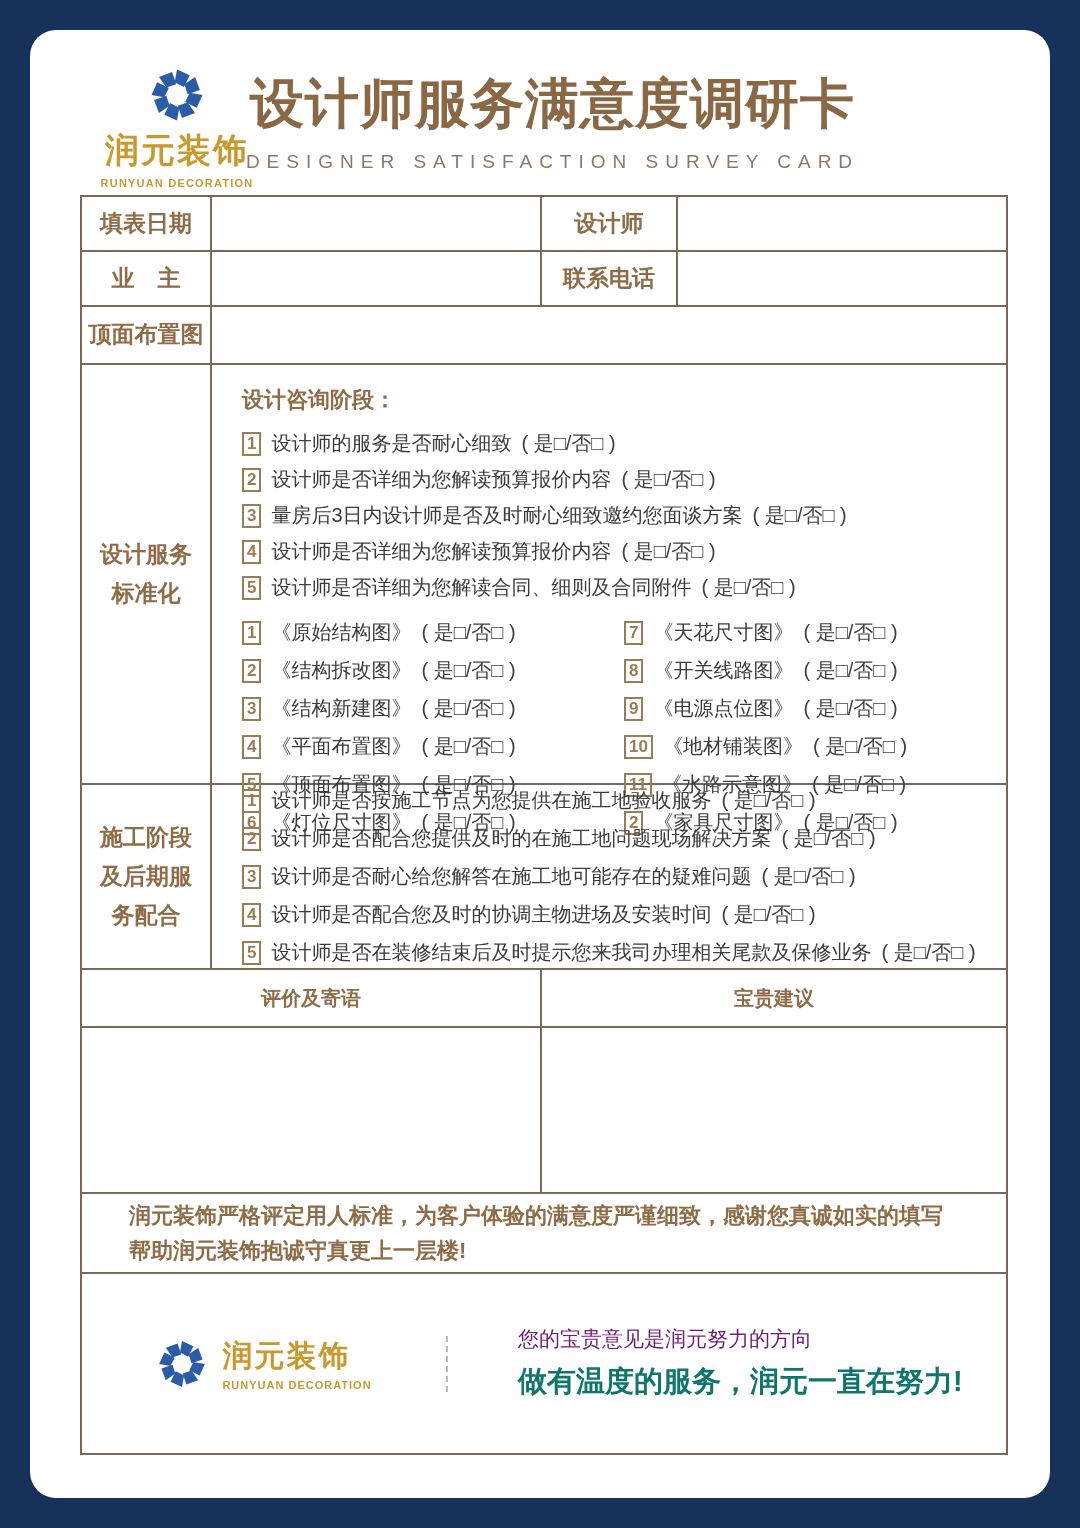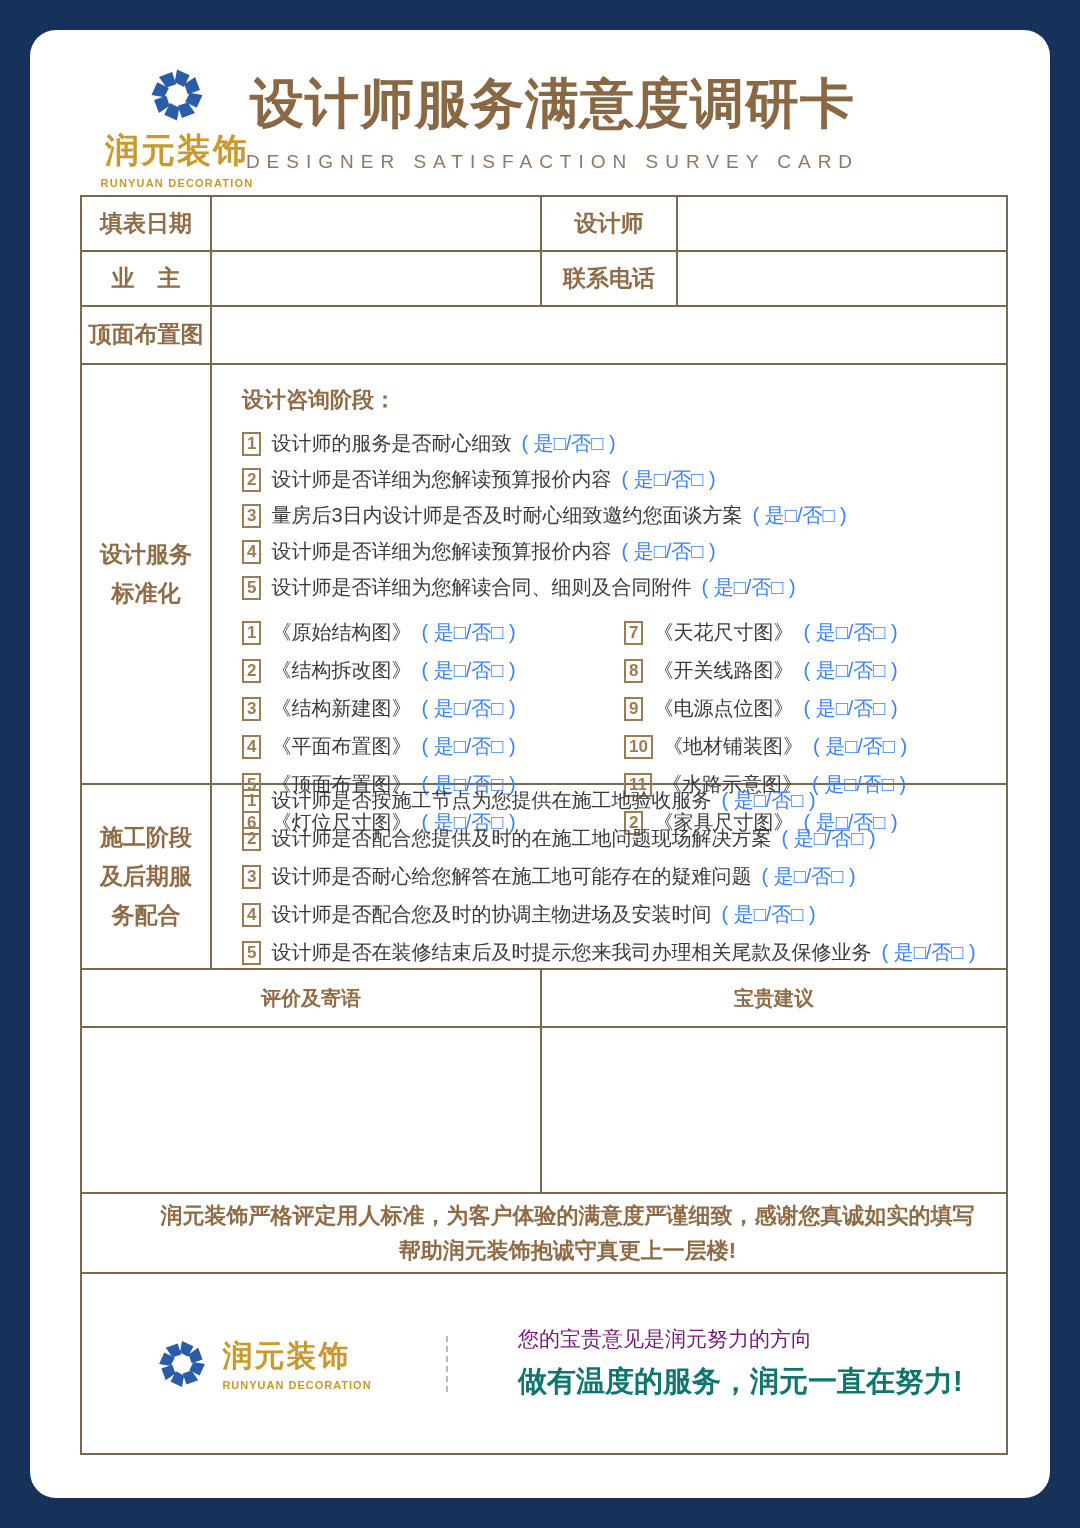--- a/index.html
+++ b/index.html
@@ -35,26 +35,26 @@
   .field{background:#fff;}
 
   
   .design-content{padding:20px 14px 12px 30px;}
   .stage-head{font-size:22px;font-weight:bold;color:#8f6b46;margin-bottom:15px;}
   .qlist{display:flex;flex-direction:column;gap:9px;}
   .qrow{display:flex;align-items:center;gap:10px;font-size:20px;color:#3b3b3b;white-space:nowrap;}
   .num{display:inline-flex;align-items:center;justify-content:center;min-width:18px;height:24px;
        padding:0 3px;border:2px solid #9c7c52;color:#9c7c52;font-weight:bold;font-size:17px;
        box-sizing:border-box;flex:none;}
-  .yesno{color:#3b82f6;}
+  .yesno{color:#404040;}
   .drawings{display:grid;grid-template-columns:382px 1fr;row-gap:11px;margin-top:18px;}
   .cons-content{display:flex;flex-direction:column;justify-content:center;gap:11px;padding-left:30px;}
 
   
-  .note{display:flex;flex-direction:column;align-items:center;justify-content:center;gap:5px;
+  .note{display:flex;flex-direction:column;align-items:flex-start;justify-content:center;gap:5px;
         color:#8f6b46;font-weight:bold;font-size:22px;width:100%;padding-left:47px;}
   .promo{display:flex;align-items:center;width:100%;}
   .promo-left{width:364px;display:flex;justify-content:center;align-items:center;}
   .brand2{display:flex;align-items:center;gap:14px;}
   .pin2{width:52px;height:52px;flex:none;}
   .brand2-cn{font-size:30px;font-weight:bold;color:#c9992b;letter-spacing:2px;white-space:nowrap;}
   .brand2-en{font-size:11px;font-weight:bold;color:#c9992b;letter-spacing:1px;margin-top:2px;white-space:nowrap;}
   .vdash{height:56px;border-left:2px dashed #b9b9b9;width:0;}
   .promo-right{padding-left:70px;}
   .slogan1{font-size:21px;color:#701a75;margin-bottom:9px;}

